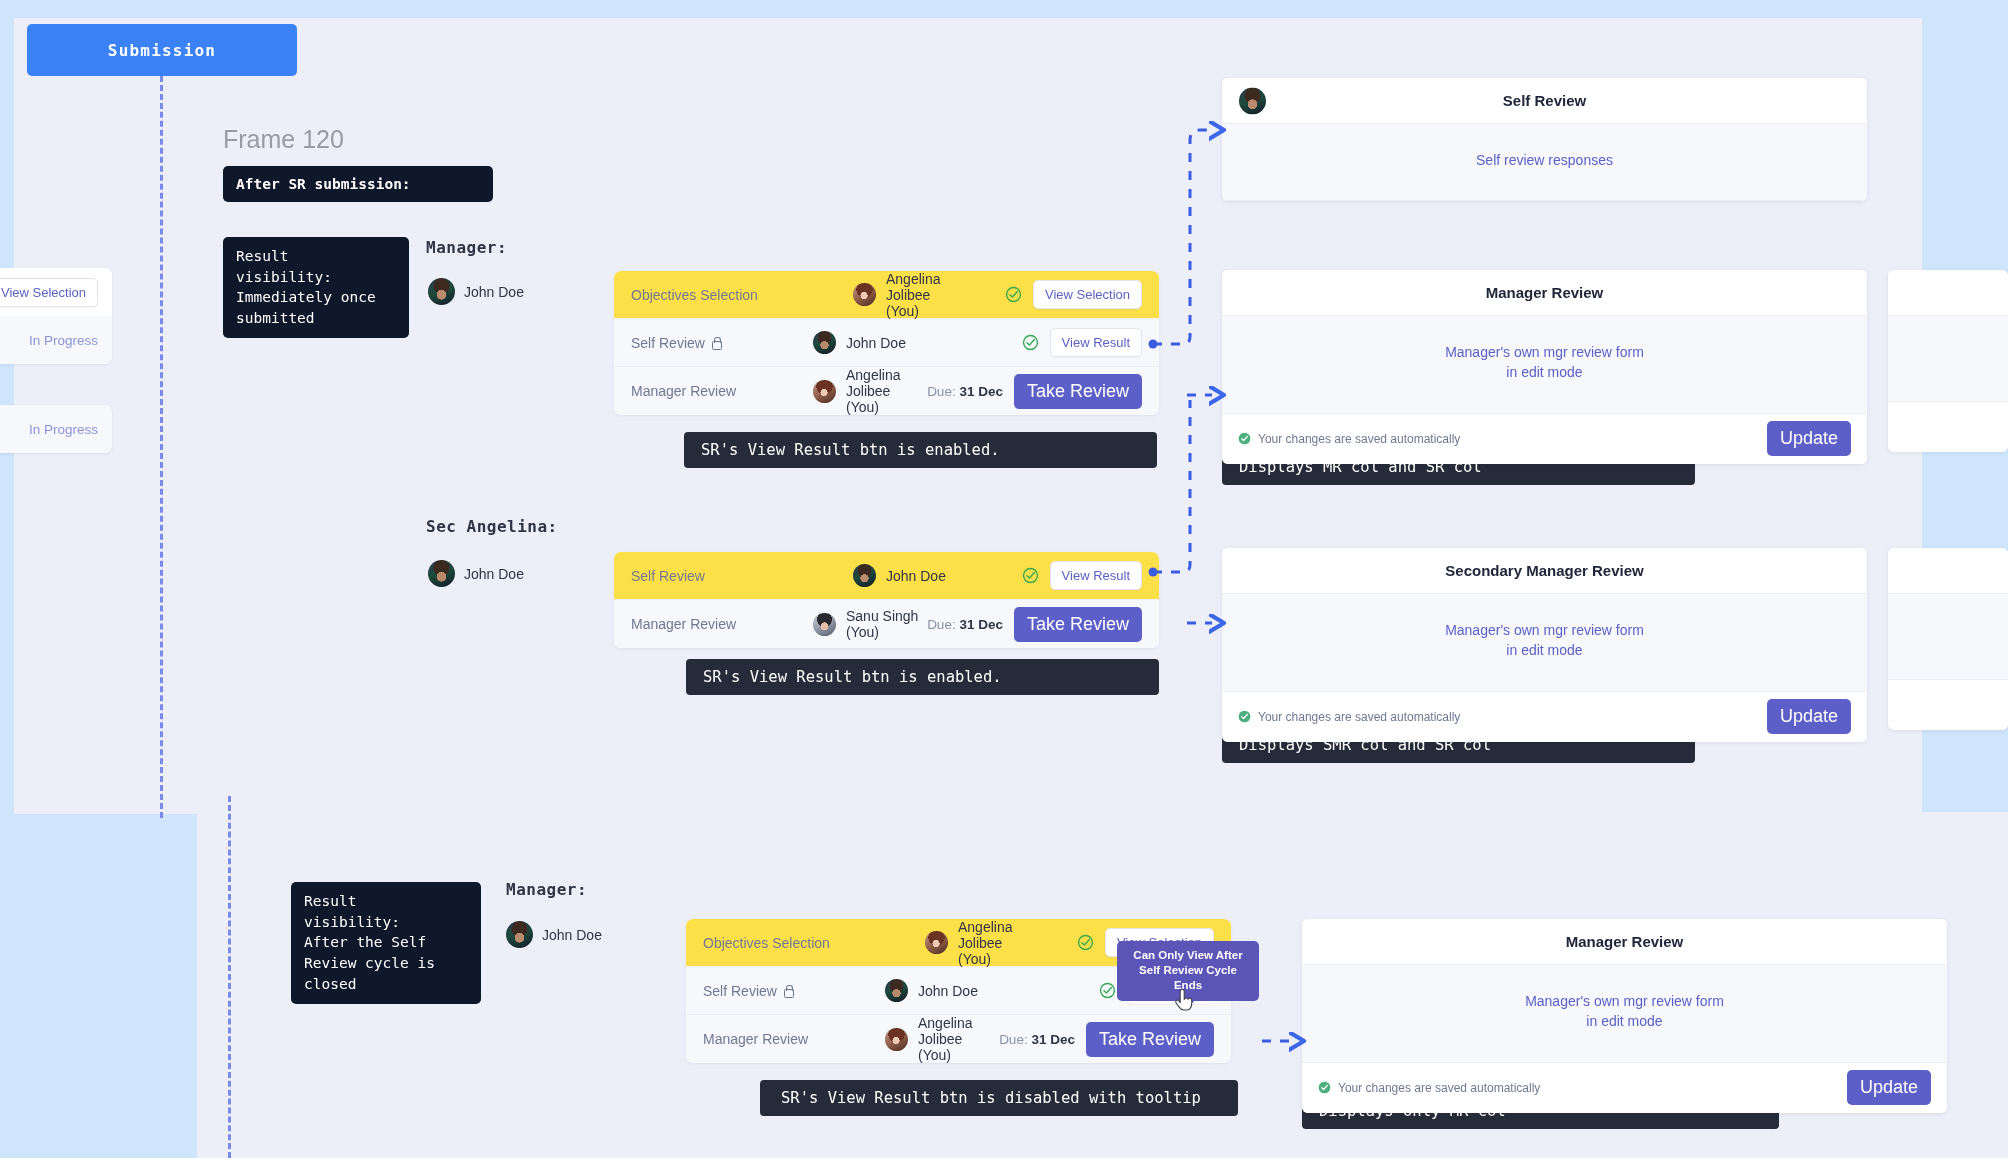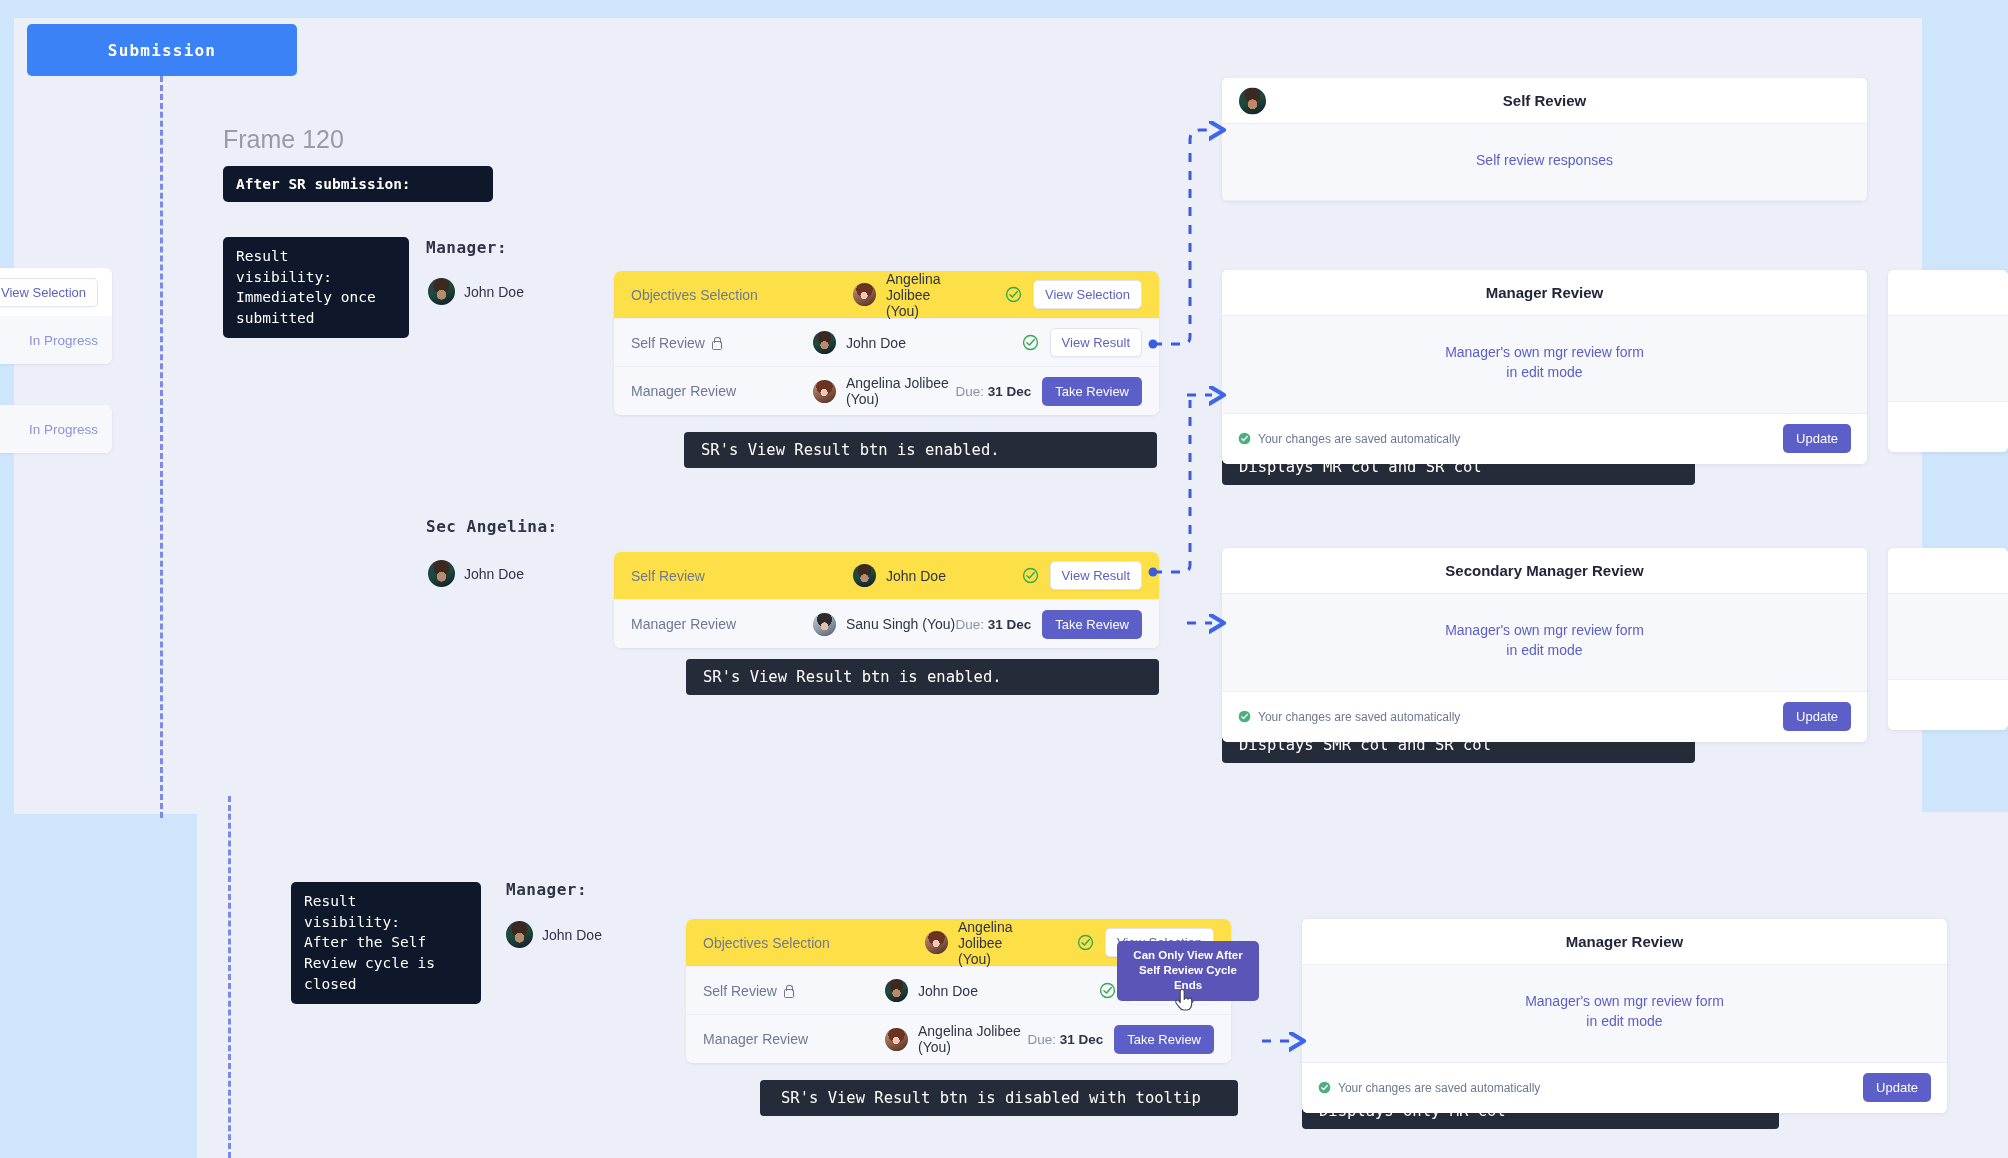--- a/index.html
+++ b/index.html
@@ -172,21 +172,21 @@
     border: 1px solid #e2e5f0; background: #fff;
     border-radius: 5px; padding: 6px 11px;
     font-size: 13px; color: #5b62c4; font-weight: 500;
     box-shadow: 0 1px 2px rgba(40,45,75,.06);
     white-space: nowrap;
   }
   .btn-outline.disabled { color: #b9bde4; background: #fbfbfe; border-color:#eef0f7; box-shadow:none; }
   .btn-primary {
     background: #5b5fc7; color: #fff; border: none;
     border-radius: 5px; padding: 7px 13px;
-    font-size: 13px; white-space: nowrap;
+    font-size: 18px; white-space: nowrap;
   }
 
   #table-1 { left: 614px; top: 271px; width: 545px; }
   #table-2 { left: 614px; top: 552px; width: 545px; }
   #table-3 { left: 686px; top: 919px; width: 545px; }
 
   
   .detail-card {
     position: absolute;
     background: #fff;

